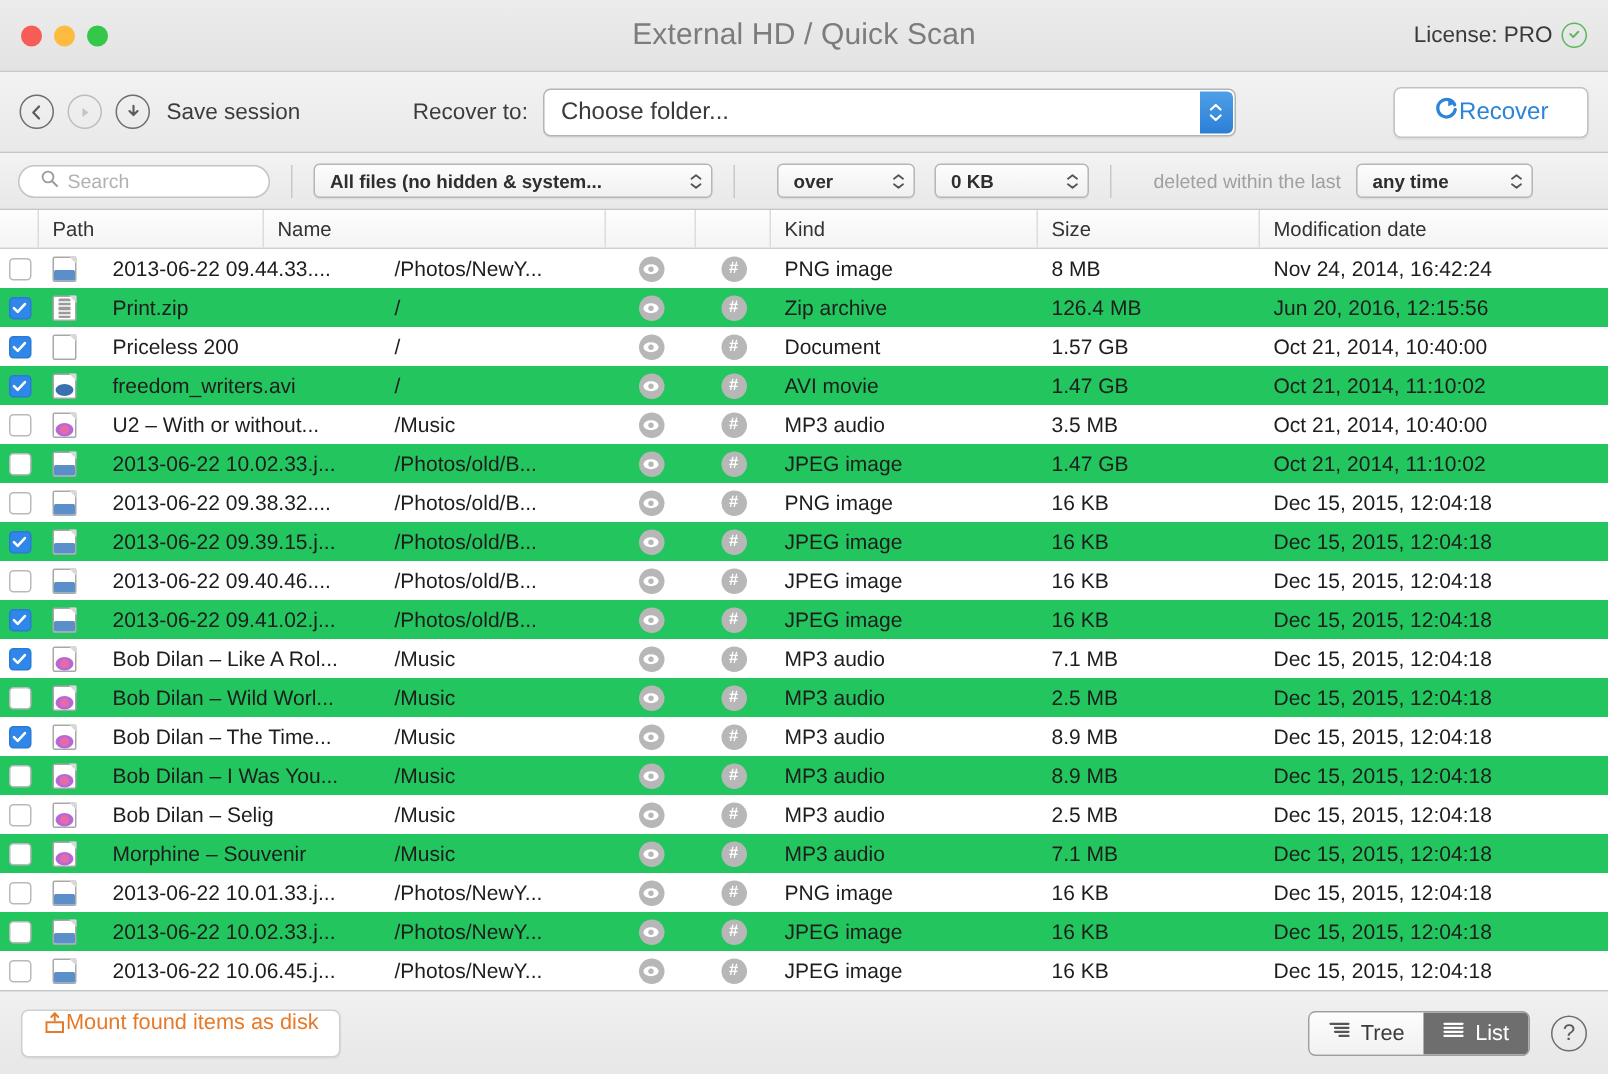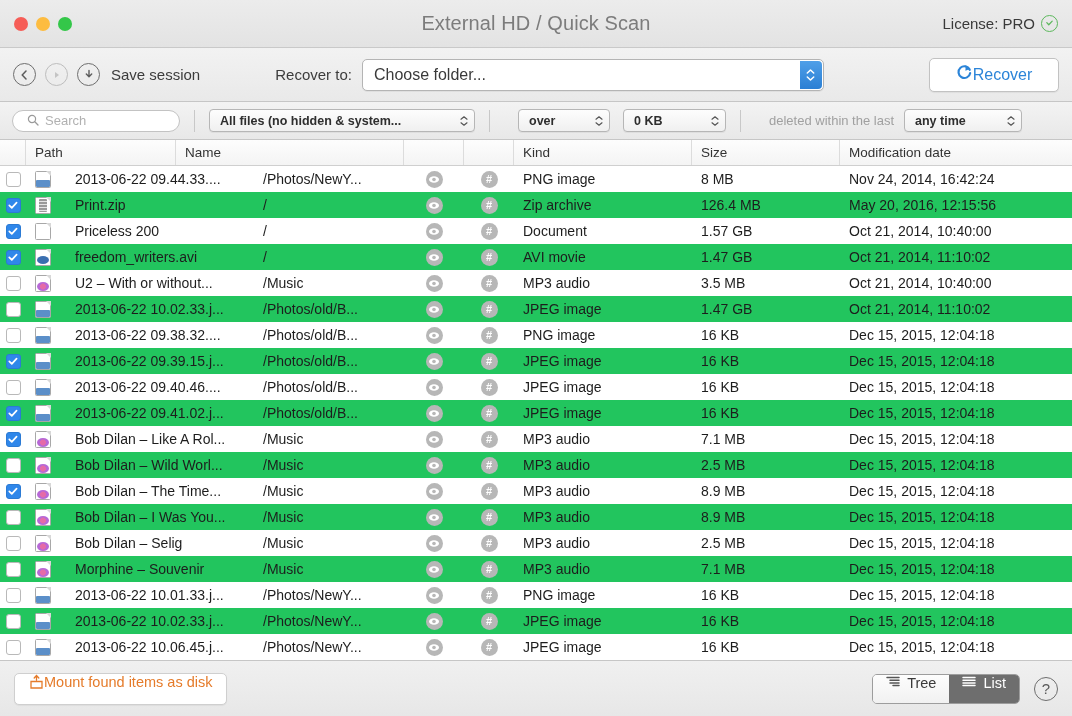--- a/index.html
+++ b/index.html
@@ -212,21 +212,21 @@
     height: 32px; background: #fff; border: 1px solid #cfcfcf; border-radius: 5px;
     display: flex; align-items: flex-start; gap: 0; padding: 0 14px;
     cursor: pointer; box-shadow: 0 1px 1px rgba(0,0,0,.05);
   }
   .mount-btn span { font-size: 14.5px; color: #e57b2a; }
   .seg {
     margin-left: auto; display: flex; height: 30px;
     border: 1px solid #9d9d9d; border-radius: 5px; overflow: hidden;
   }
   .seg-item {
-    display: flex; align-items: flex-start; gap: 7px; padding: 0 13px;
+    display: flex; align-items: center; gap: 7px; padding: 0 13px;
     font-size: 14.5px; cursor: pointer;
   }
   .seg-tree { background: linear-gradient(#fdfdfd, #f1f1f1); color: #3a3a3a; }
   .seg-list { background: #6e6e6e; color: #fff; }
   .help-btn {
     width: 24px; height: 24px; border-radius: 50%;
     border: 1.4px solid #6e6e6e; margin-left: 14px;
     display: flex; align-items: center; justify-content: center;
     font-size: 15px; color: #5a5a5a; cursor: pointer;
   }
@@ -427,21 +427,21 @@
               <ellipse cx="6" cy="4.5" rx="5" ry="3.3" fill="#fff"></ellipse>
               <circle cx="6" cy="4.5" r="1.8" fill="#b7b7b7"></circle>
             </svg>
           </span>
         </div>
         <div class="cell c-hash">
           <span class="ricon hash">#</span>
         </div>
         <div class="cell c-kind">Zip archive</div>
         <div class="cell c-size">126.4 MB</div>
-        <div class="cell c-date">May 20, 2016, 12:15:56</div>
+        <div class="cell c-date">Jun 20, 2016, 12:15:56</div>
       </div>
       <div class="row">
         <div class="cell c-check">
           <div class="cbox on">
             <svg width="10" height="9" viewBox="0 0 10 9">
               <path d="M1.3 4.4 L3.8 6.9 L8.6 1.7" stroke="#fff" stroke-width="1.7" fill="none" stroke-linecap="round" stroke-linejoin="round"></path>
             </svg>
           </div>
         </div>
         <div class="cell c-name">

